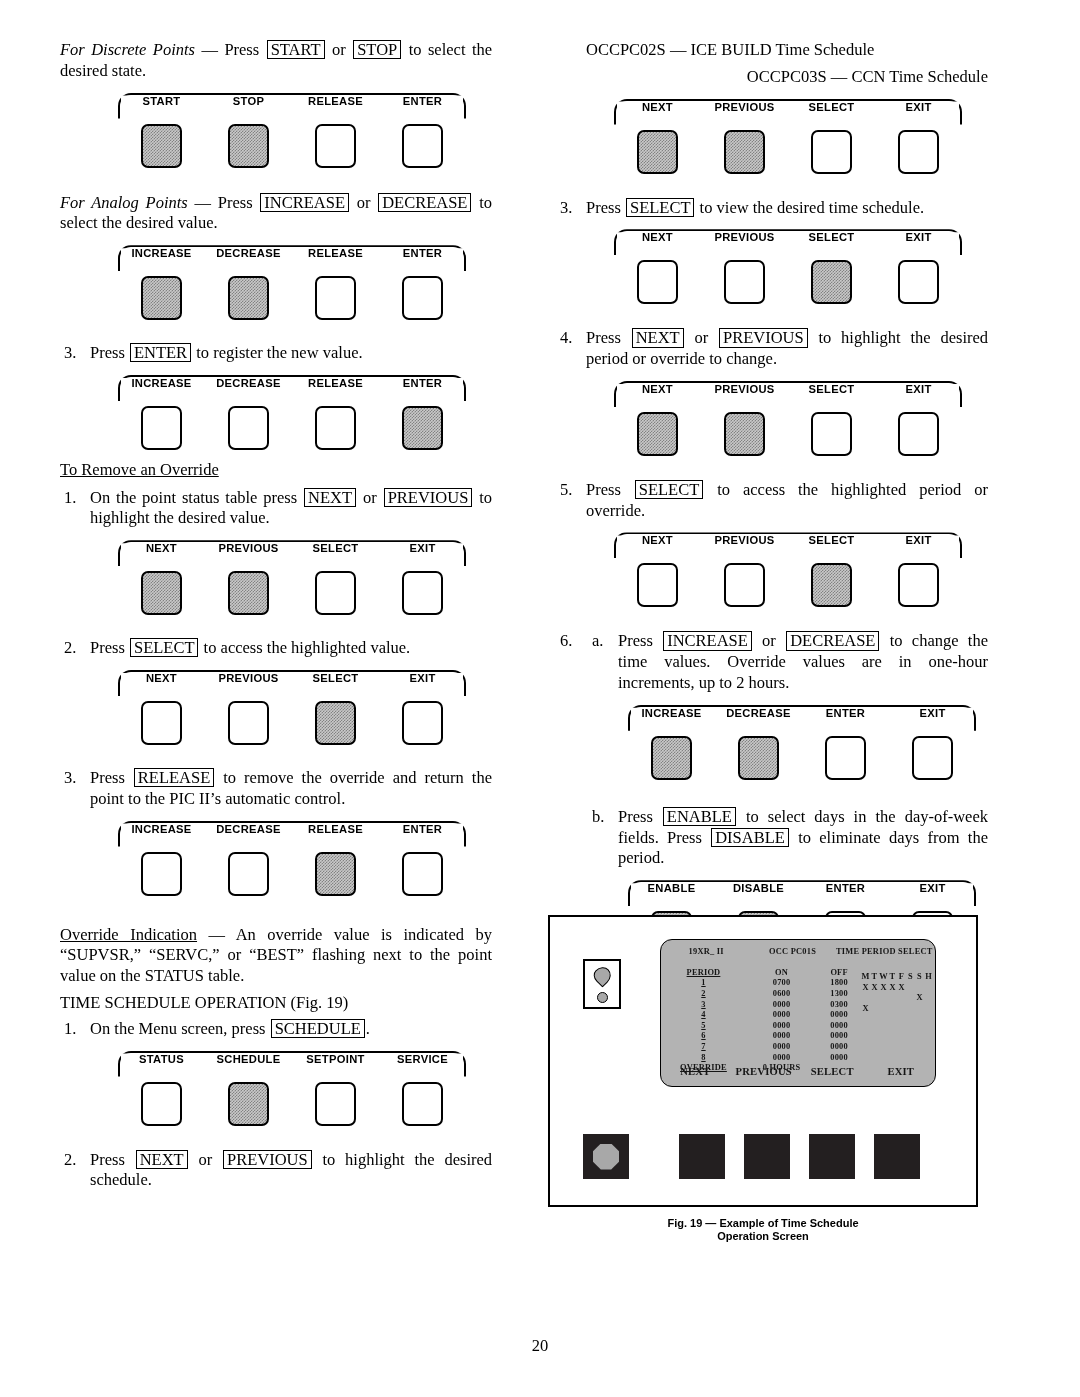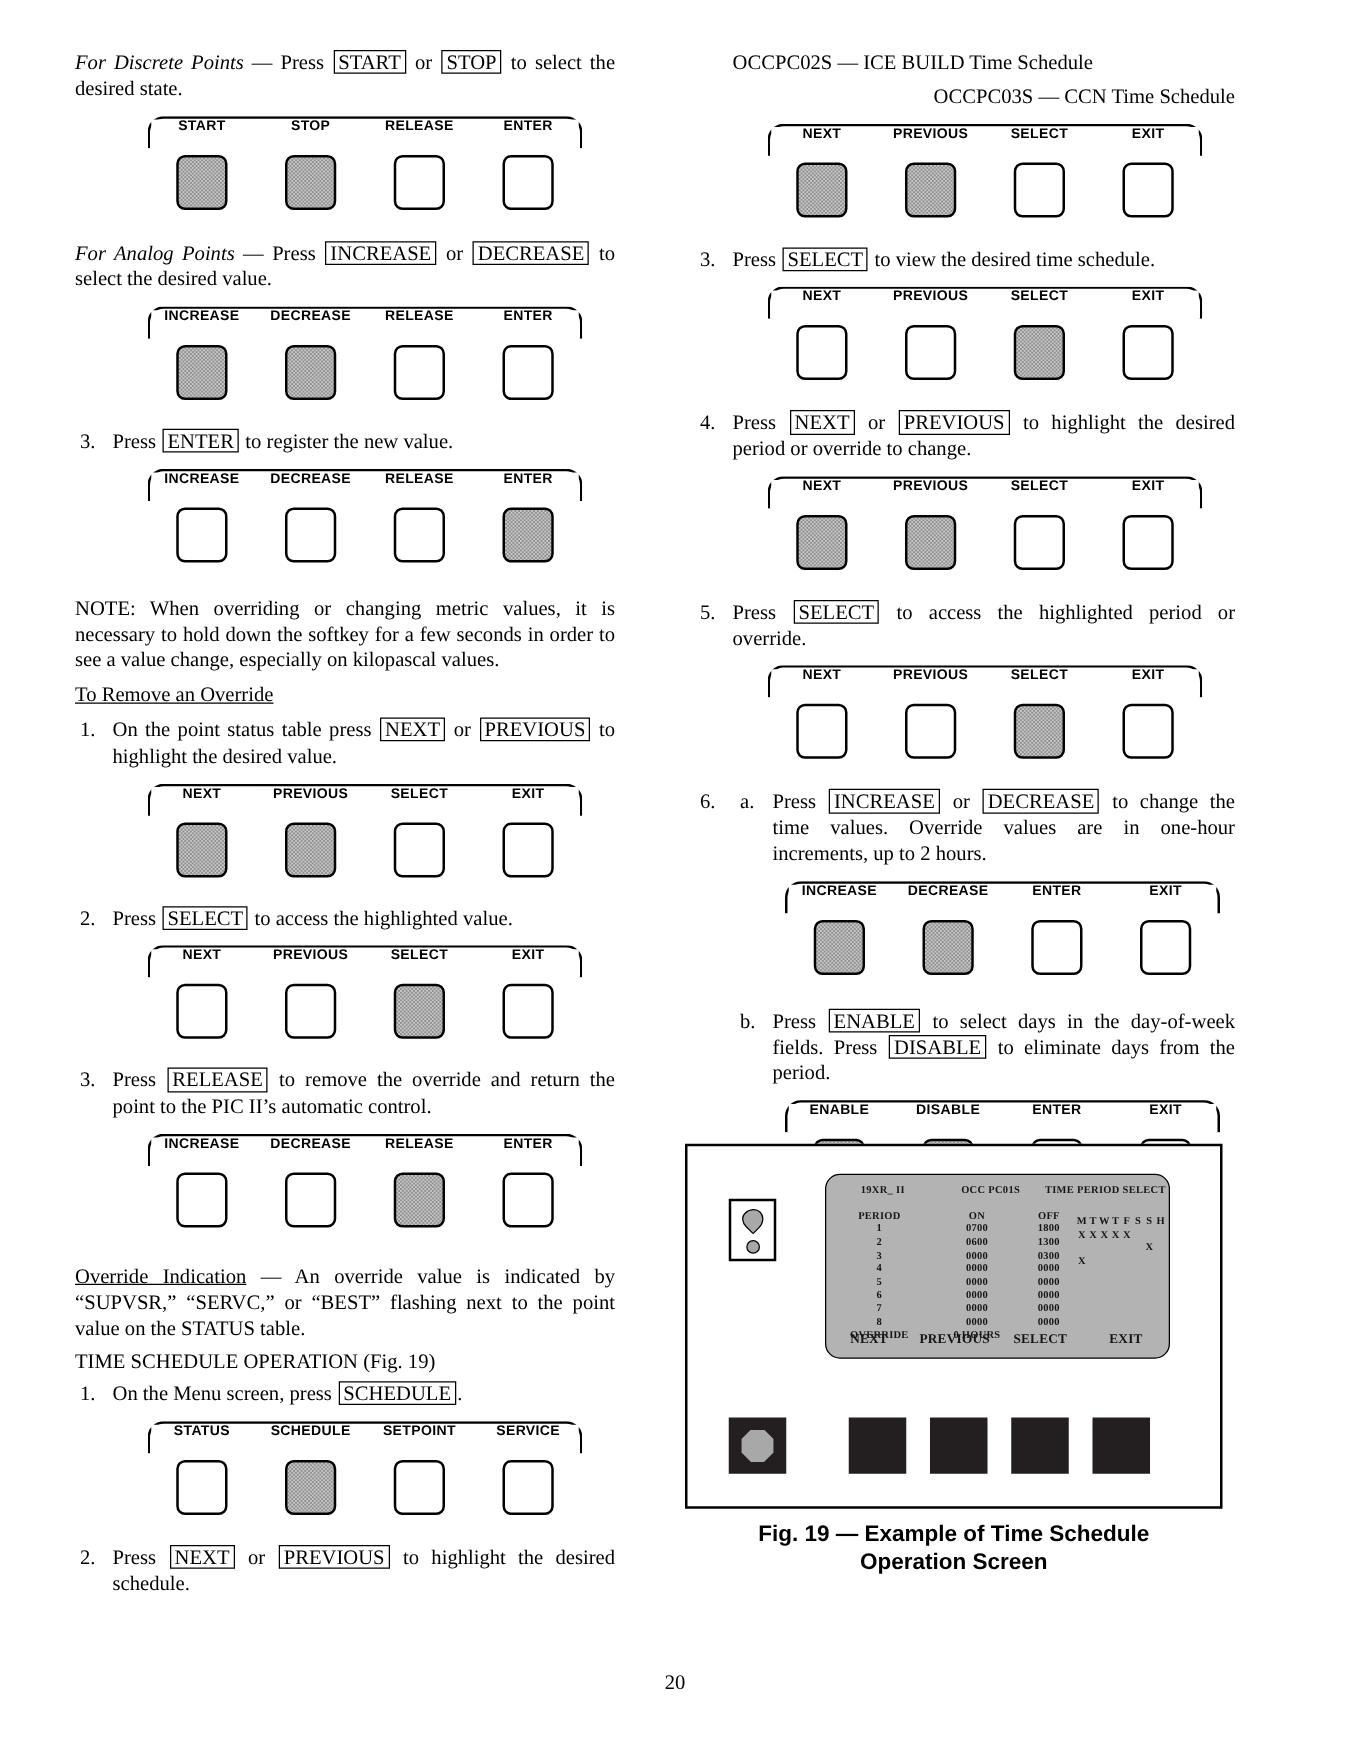--- a/index.html
+++ b/index.html
@@ -235,21 +235,21 @@
     left: 0; top: 27px;
     width: 100%;
     font-size: 8.4px;
     letter-spacing: 0.2px;
   }
   .lcd-row {
     display: flex;
     height: 10.6px;
     align-items: center;
   }
-  .c-period { width: 31%; text-align: center; }
+  .c-period { width: 31%; text-align: center; text-decoration: underline; }
   .c-on     { width: 26%; text-align: center; }
   .c-off    { width: 16%; text-align: center; }
   .c-days   { width: 27%; text-align: left; position: relative; }
   .c-days .d {
     position: absolute;
     top: 0;
     width: 9px;
     text-align: center;
   }
   .lcd-soft {
@@ -284,21 +284,21 @@
     width: 26px;
     height: 26px;
     margin: -13px 0 0 -13px;
     background: #a8a8a8;
     clip-path: polygon(30% 0%, 70% 0%, 100% 30%, 100% 70%, 70% 100%, 30% 100%, 0% 70%, 0% 30%);
   }
   .fig-caption {
     margin-top: 10px;
     text-align: center;
     font-family: "Liberation Sans", "DejaVu Sans", sans-serif;
-    font-size: 18px;
+    font-size: 11px;
     font-weight: bold;
     line-height: 1.22;
   }
 
   .page-number {
     position: absolute;
     left: 0;
     top: 1336px;
     width: 1080px;
     text-align: center;
@@ -386,21 +386,20 @@
           </div>
         <div class="sk-btn-cell">
             <div class="sk-btn"></div>
           </div>
         <div class="sk-btn-cell">
             <div class="sk-btn on"></div>
           </div>
       </div>
     </div>
 
-    <p class="p" style="margin-top:24px;">NOTE: When overriding or changing metric values, it is necessary to hold down the softkey for a few seconds in order to see a value change, especially on kilopascal values.</p>
 
     <p class="p nojust" style="margin-top:7px;"><span class="underline">To Remove an Override</span></p>
 
     <div class="li" style="margin-top:7px;">
       <span class="num">1.</span><span>On the point status table press</span> <span class="kb">NEXT</span> <span>or</span> <span class="kb">PREVIOUS</span> <span>to highlight the desired value.</span>
     </div>
 
     <div class="softkeys">
       <div class="sk-bracket"></div>
       <div class="sk-labels">

